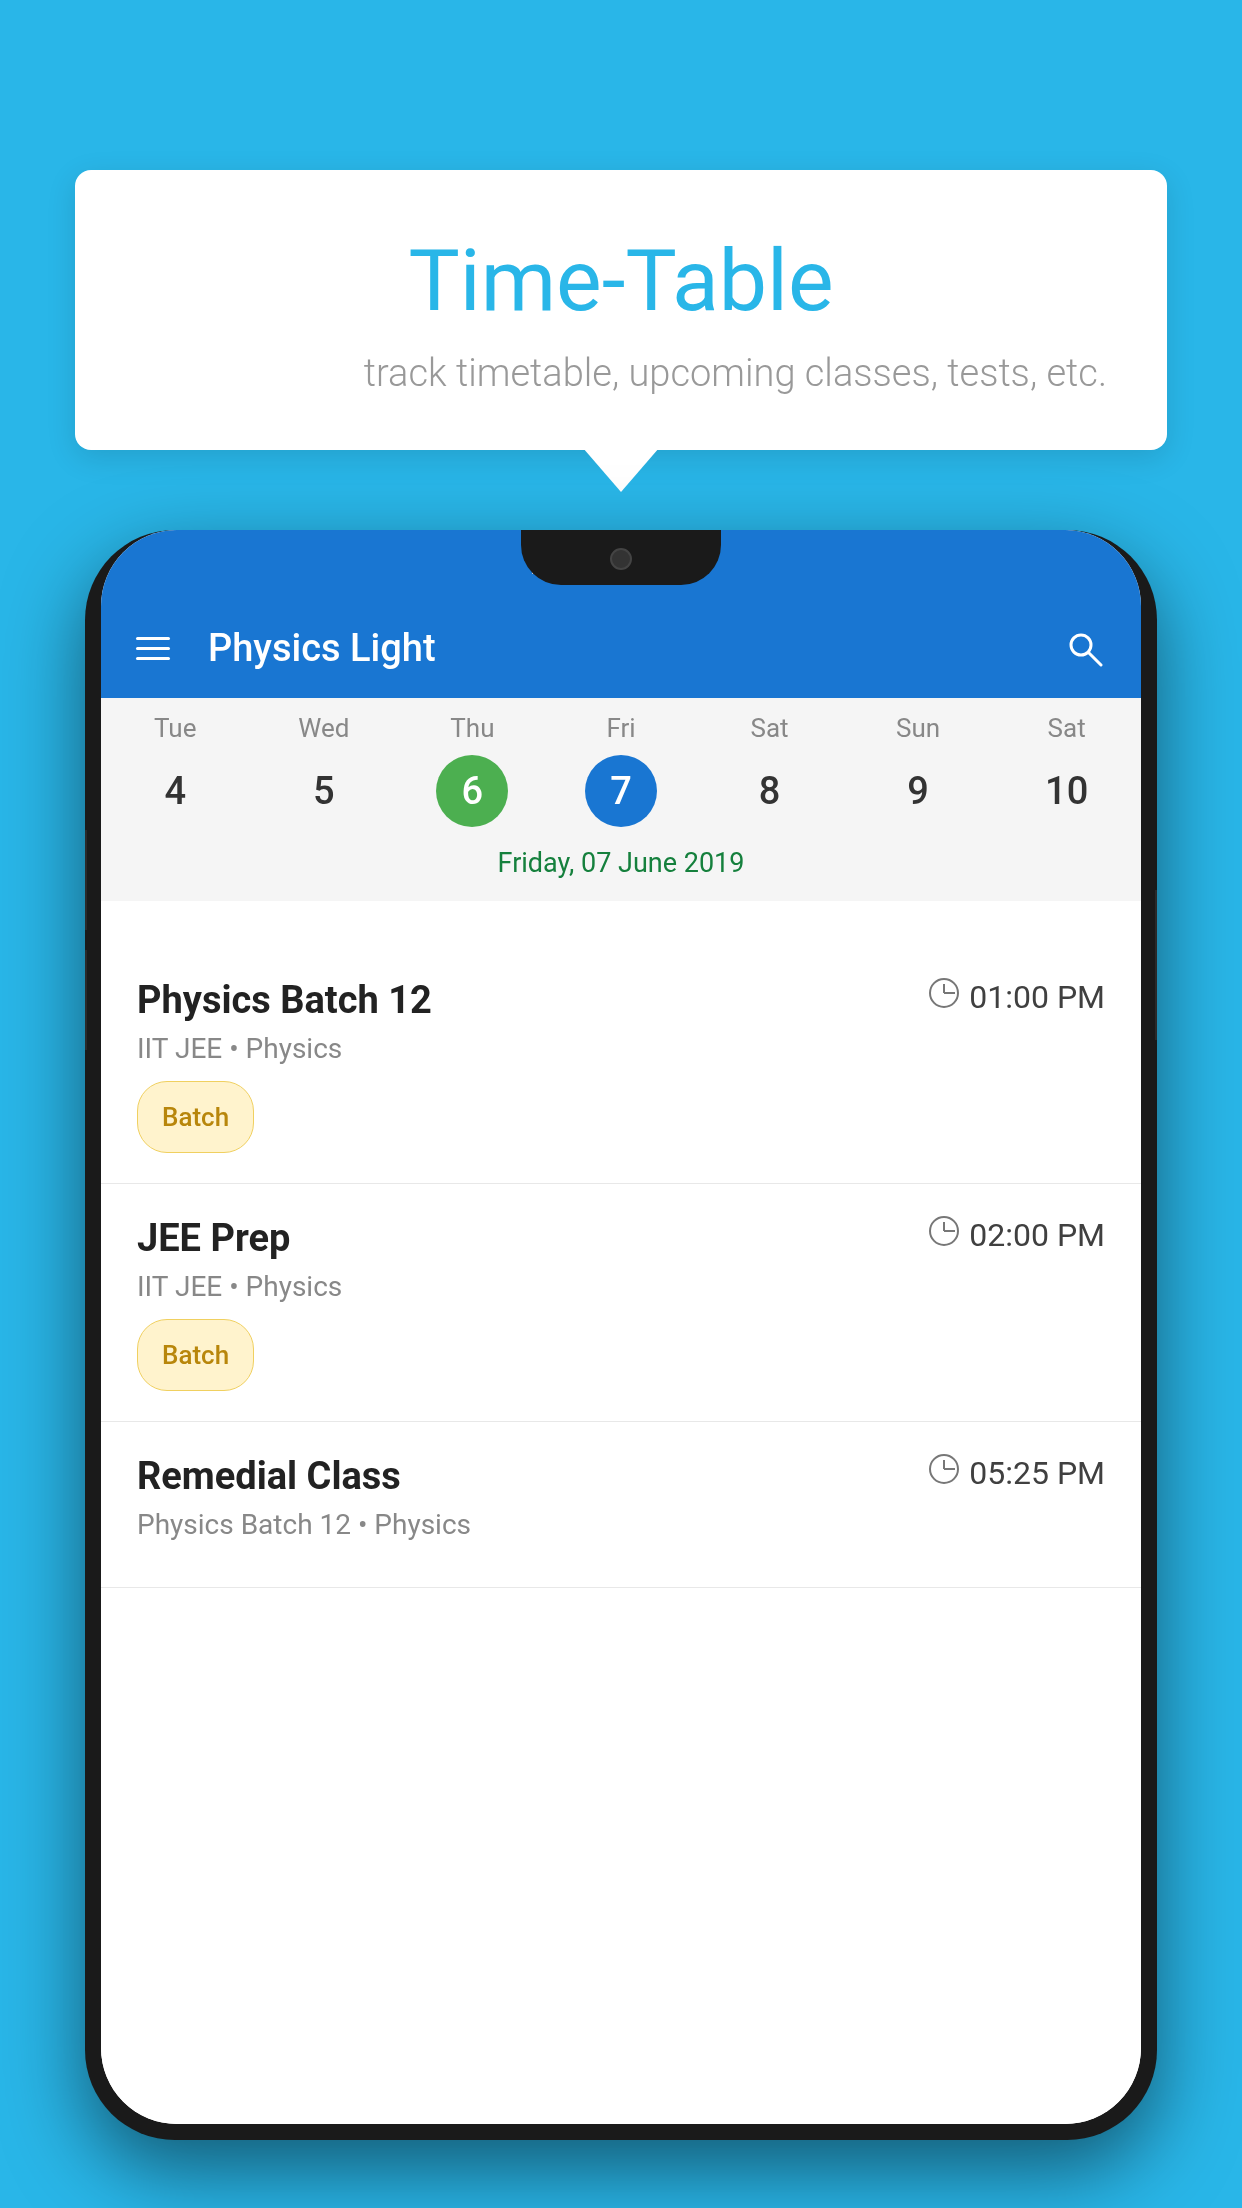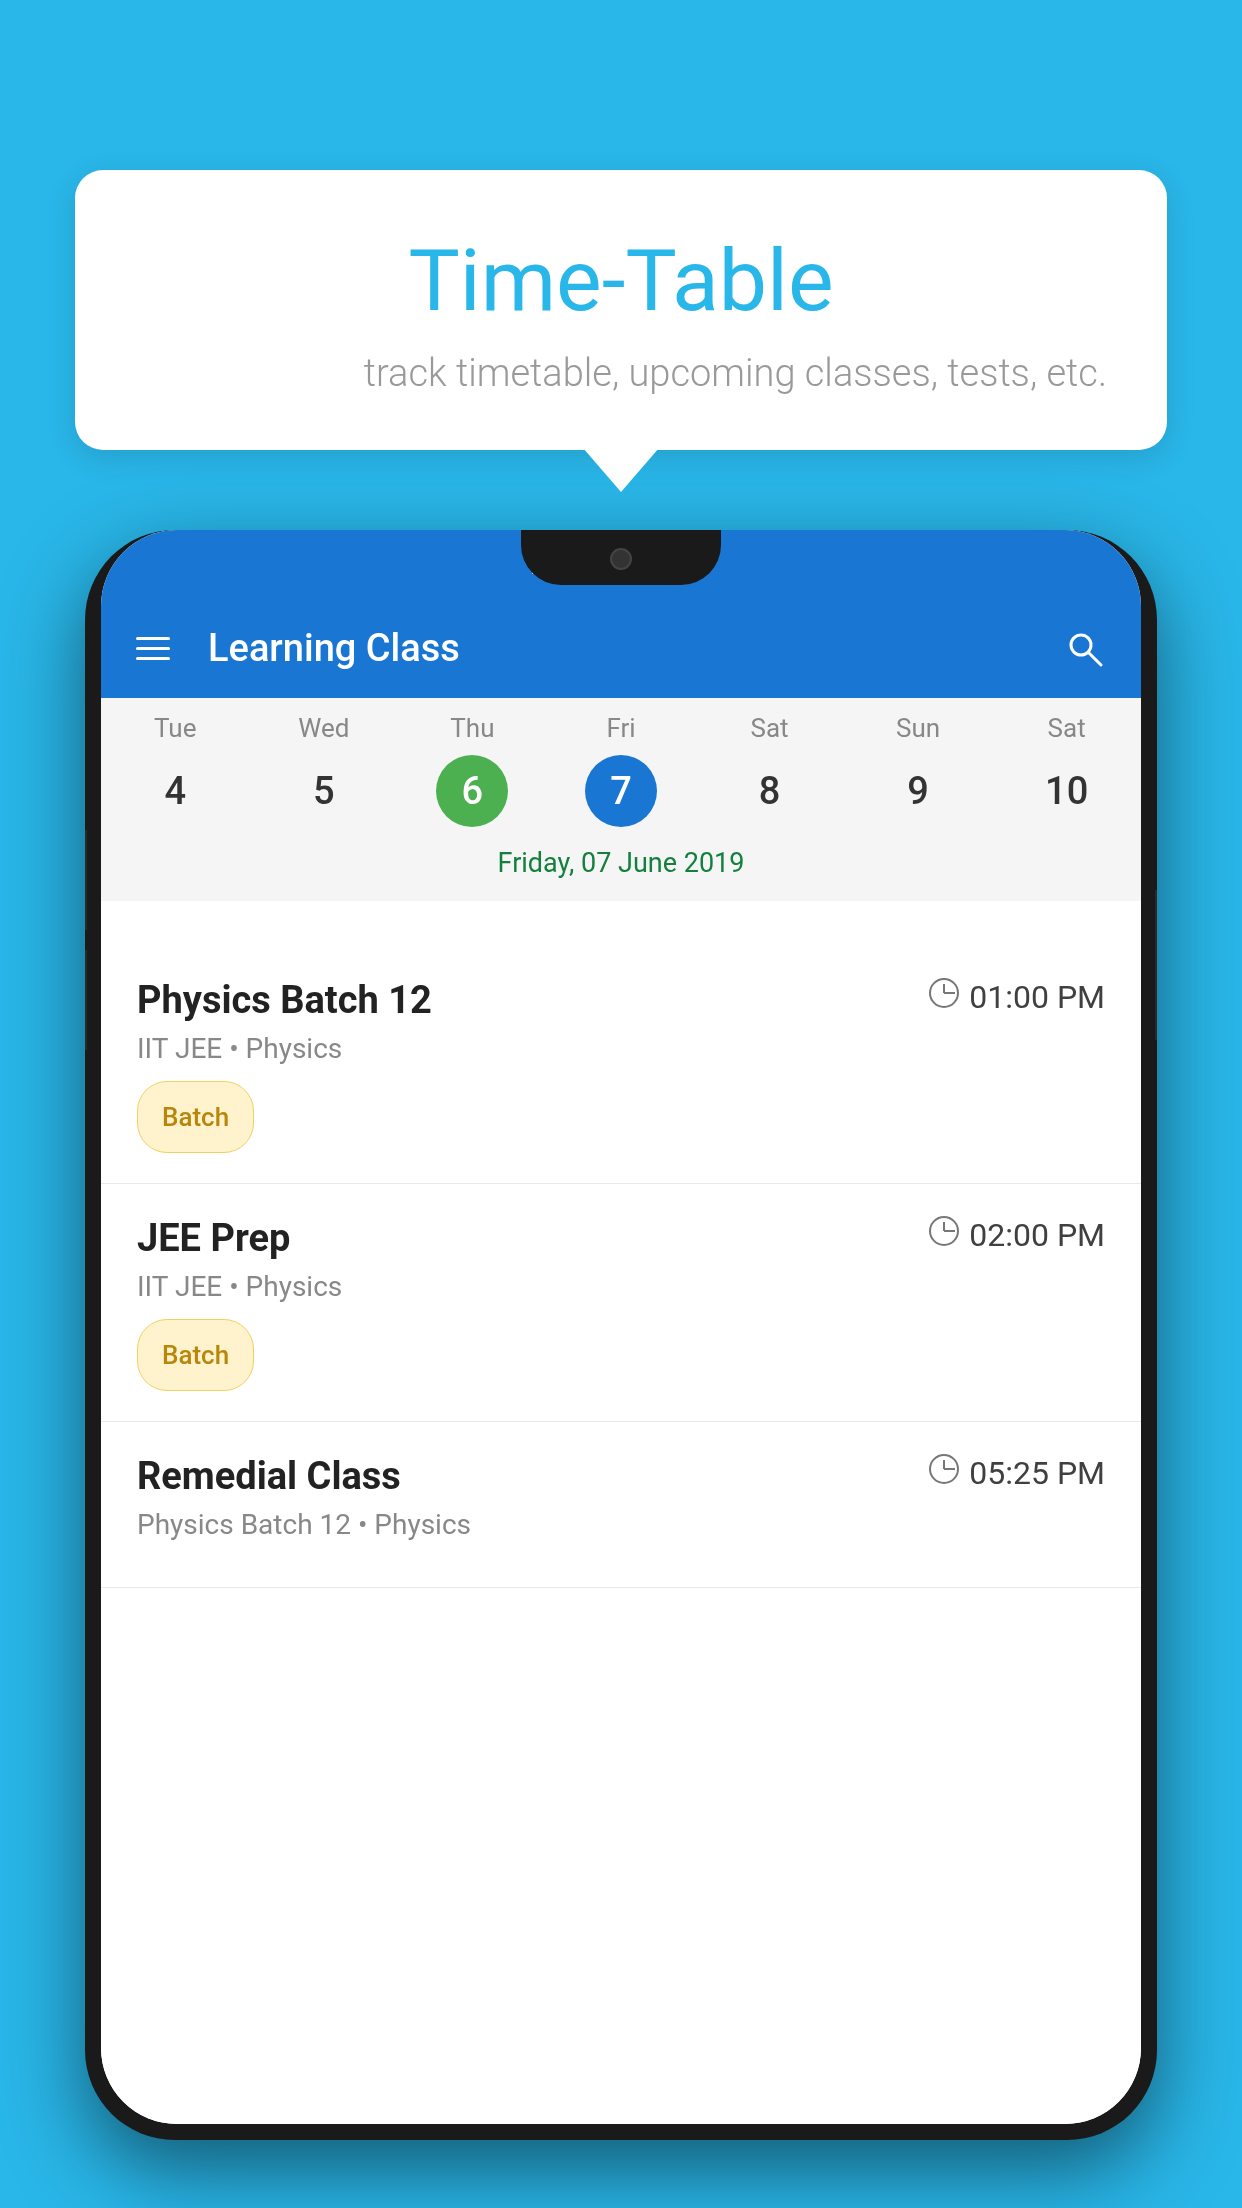--- a/index.html
+++ b/index.html
@@ -14,21 +14,21 @@
       position: relative;
     }
 
     
     .tooltip-card {
       position: absolute;
       top: 170px;
       left: 75px;
       right: 75px;
       background: white;
-      border-radius: 28px;
+      border-radius: 16px;
       padding: 60px 60px 55px;
       box-shadow: 0 8px 30px rgba(0,0,0,0.12);
     }
     .tooltip-card::after {
       content: '';
       position: absolute;
       bottom: -42px;
       left: 50%;
       transform: translateX(-50%);
       width: 0;
@@ -374,21 +374,21 @@
         </svg>
       </div>
     </div>
 
     <div class="app-bar">
       <div class="hamburger">
         <span></span>
         <span></span>
         <span></span>
       </div>
-      <span class="app-title">Learning Class</span>
+      <span class="app-title">Physics Light</span>
       <div class="search-icon-btn">
         <svg width="38" height="38" viewBox="0 0 38 38">
           <circle cx="16" cy="16" r="10" fill="none" stroke="white" stroke-width="3"></circle>
           <line x1="24" y1="24" x2="36" y2="36" stroke="white" stroke-width="3" stroke-linecap="round"></line>
         </svg>
       </div>
     </div>
 
     <div class="calendar-strip">
       <div class="day-headers">

